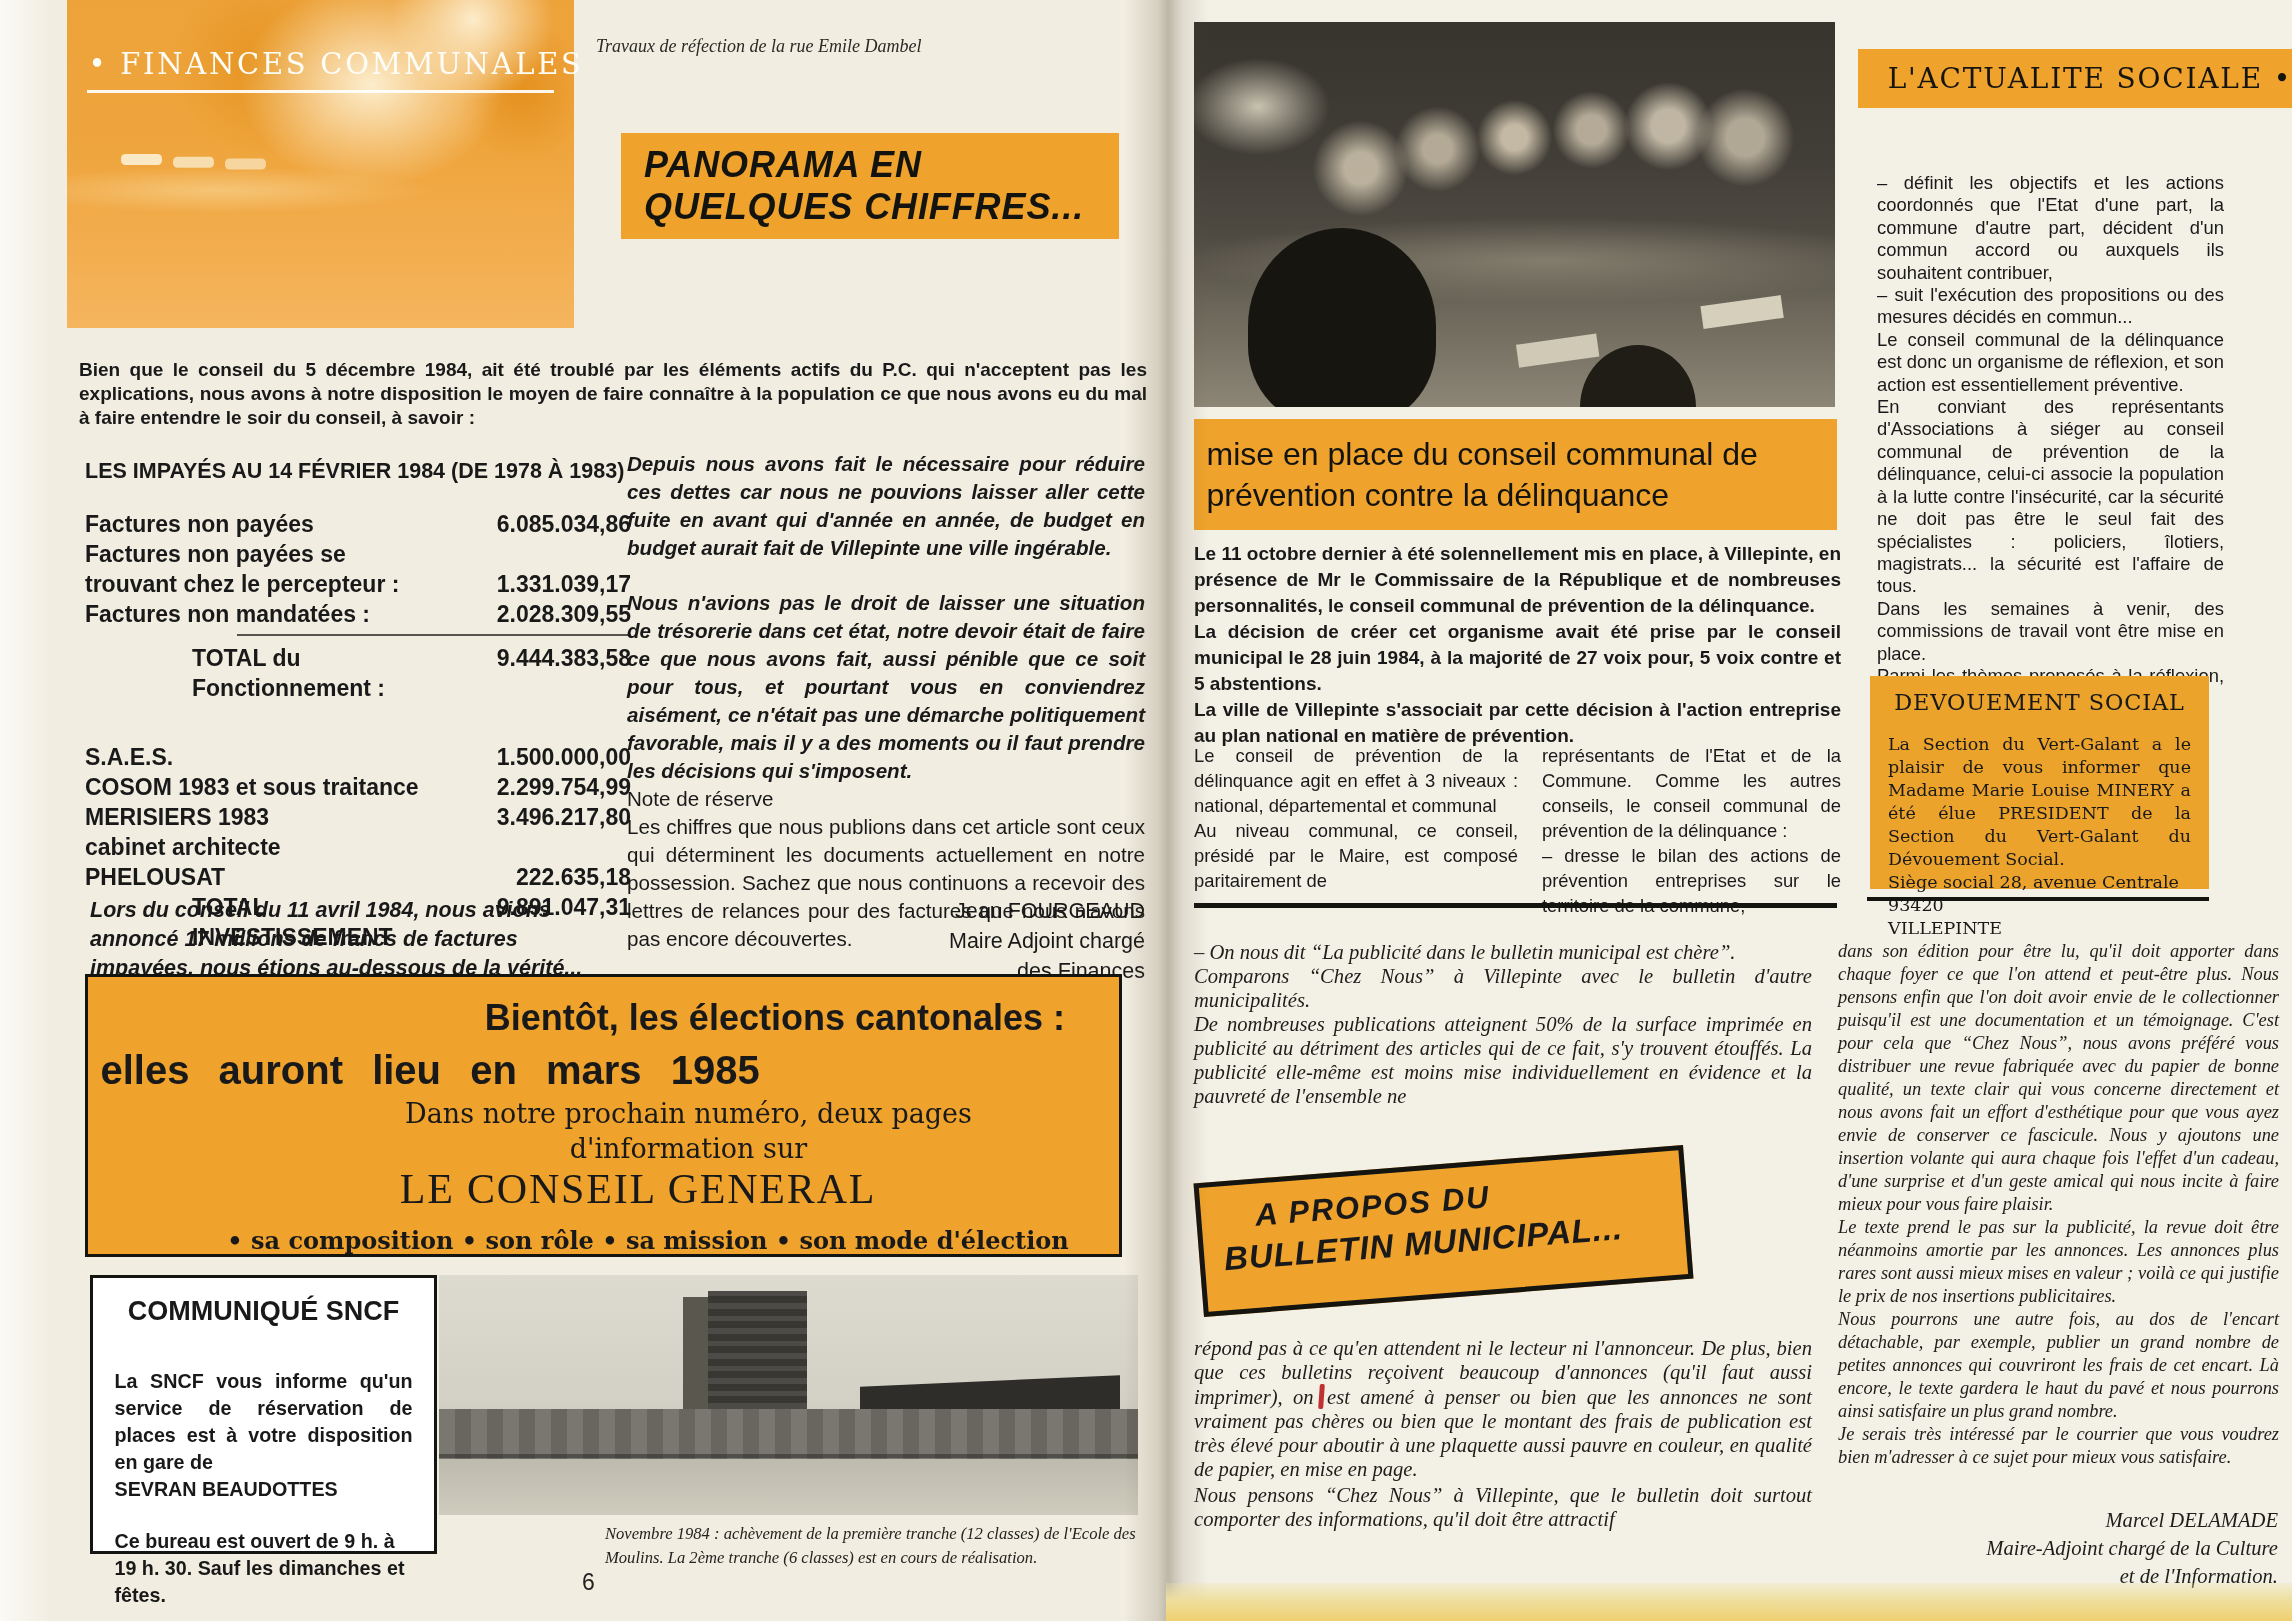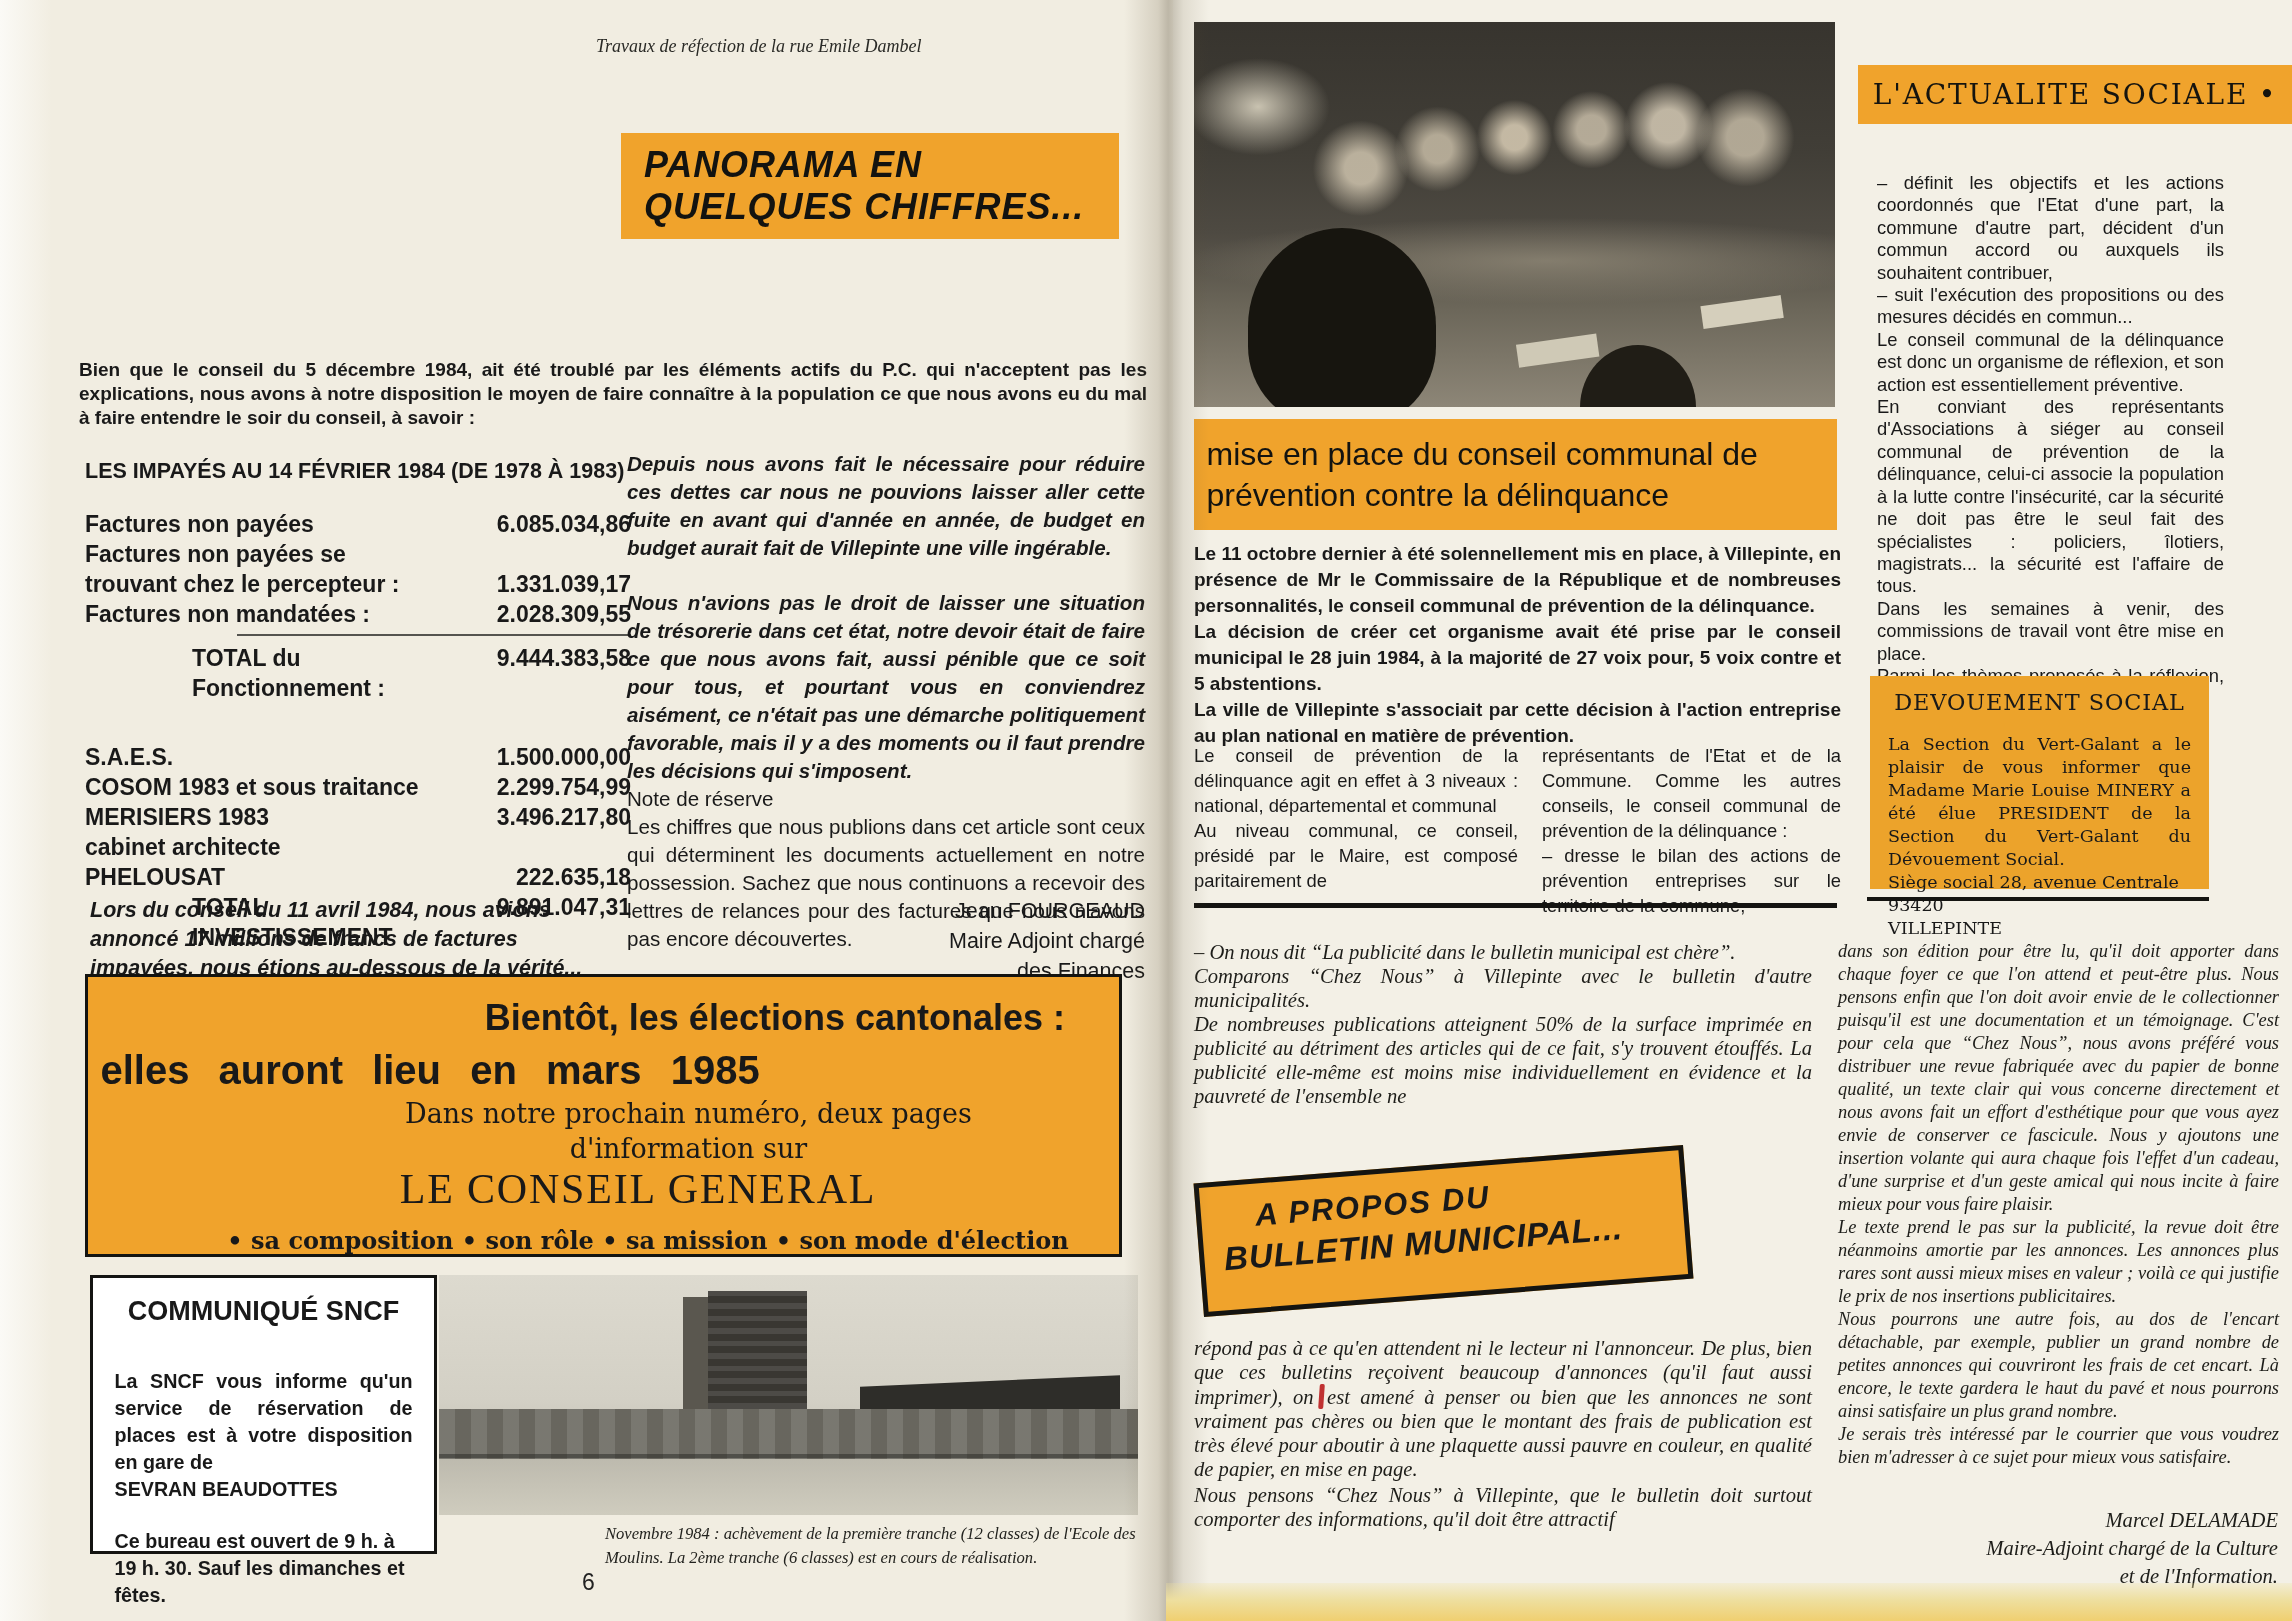--- a/index.html
+++ b/index.html
@@ -98,21 +98,21 @@
   .sncf .p1{margin-top:41px;}
   .sncf .station{margin:0 21.5px;font-size:19.7px;font-weight:bold;line-height:27px;}
   .sncf .p2{margin-top:25px;text-align:left;}
 
   .school-caption{position:absolute;left:605px;top:1522px;width:537px;font-family:"Liberation Serif",serif;
       font-style:italic;font-size:16.6px;line-height:24px;color:#23231f;}
   .page-number{position:absolute;left:582px;top:1569px;font-size:23px;color:#222;}
 
   
   .actualite{position:absolute;left:1858px;top:49px;width:434px;height:59px;background:#f0a32c;
-      display:flex;align-items:center;justify-content:center;margin-top:16px;}
+      display:flex;align-items:center;justify-content:flex-end;}
   .actualite span{font-family:"DejaVu Serif",serif;font-size:28px;letter-spacing:1.8px;color:#15140f;white-space:nowrap;}
 
   .social-col{position:absolute;left:1877px;top:172px;width:347px;}
   .social-col .p{font-size:18.4px;line-height:22.4px;text-align:justify;}
 
   .devouement{position:absolute;left:1870px;top:676px;width:339px;height:213px;background:#eca32b;
       box-sizing:border-box;padding:12.5px 18px 0 18px;}
   .devouement .title{text-align:center;font-family:"DejaVu Serif",serif;font-size:22.4px;letter-spacing:0.9px;margin-bottom:18px;}
   .devouement .body{font-family:"DejaVu Serif",serif;font-size:17.5px;line-height:23px;text-align:justify;}
   .devouement .addr{font-family:"DejaVu Serif",serif;font-size:17.5px;line-height:23px;}
@@ -151,20 +151,25 @@
   .signature-right{position:absolute;left:1827px;top:1506px;width:451px;text-align:right;
       font-family:"Liberation Serif",serif;font-style:italic;font-size:20.6px;line-height:28px;color:#1d1d19;}
 </style>
 </head>
 <body>
 
 <div class="spread">
   <div class="right-paper"></div>
   <div class="edge-left"></div>
 
+  <div class="street-photo">
+    <div class="cars"></div>
+    <div class="photo-rule"></div>
+    <div class="section-label">• FINANCES COMMUNALES</div>
+  </div>
   <div class="street-caption">Travaux de réfection de la rue Emile Dambel</div>
 
   <div class="panorama">
     <div>PANORAMA EN</div>
     <div>QUELQUES CHIFFRES...</div>
   </div>
 
   <div class="intro jtext">Bien que le conseil du 5 décembre 1984, ait été troublé par les éléments actifs du P.C. qui n'acceptent pas les explications, nous avons à notre disposition le moyen de faire connaître à la population ce que nous avons eu du mal à faire entendre le soir du conseil, à savoir :</div>
 
   <div class="table-wrap">

